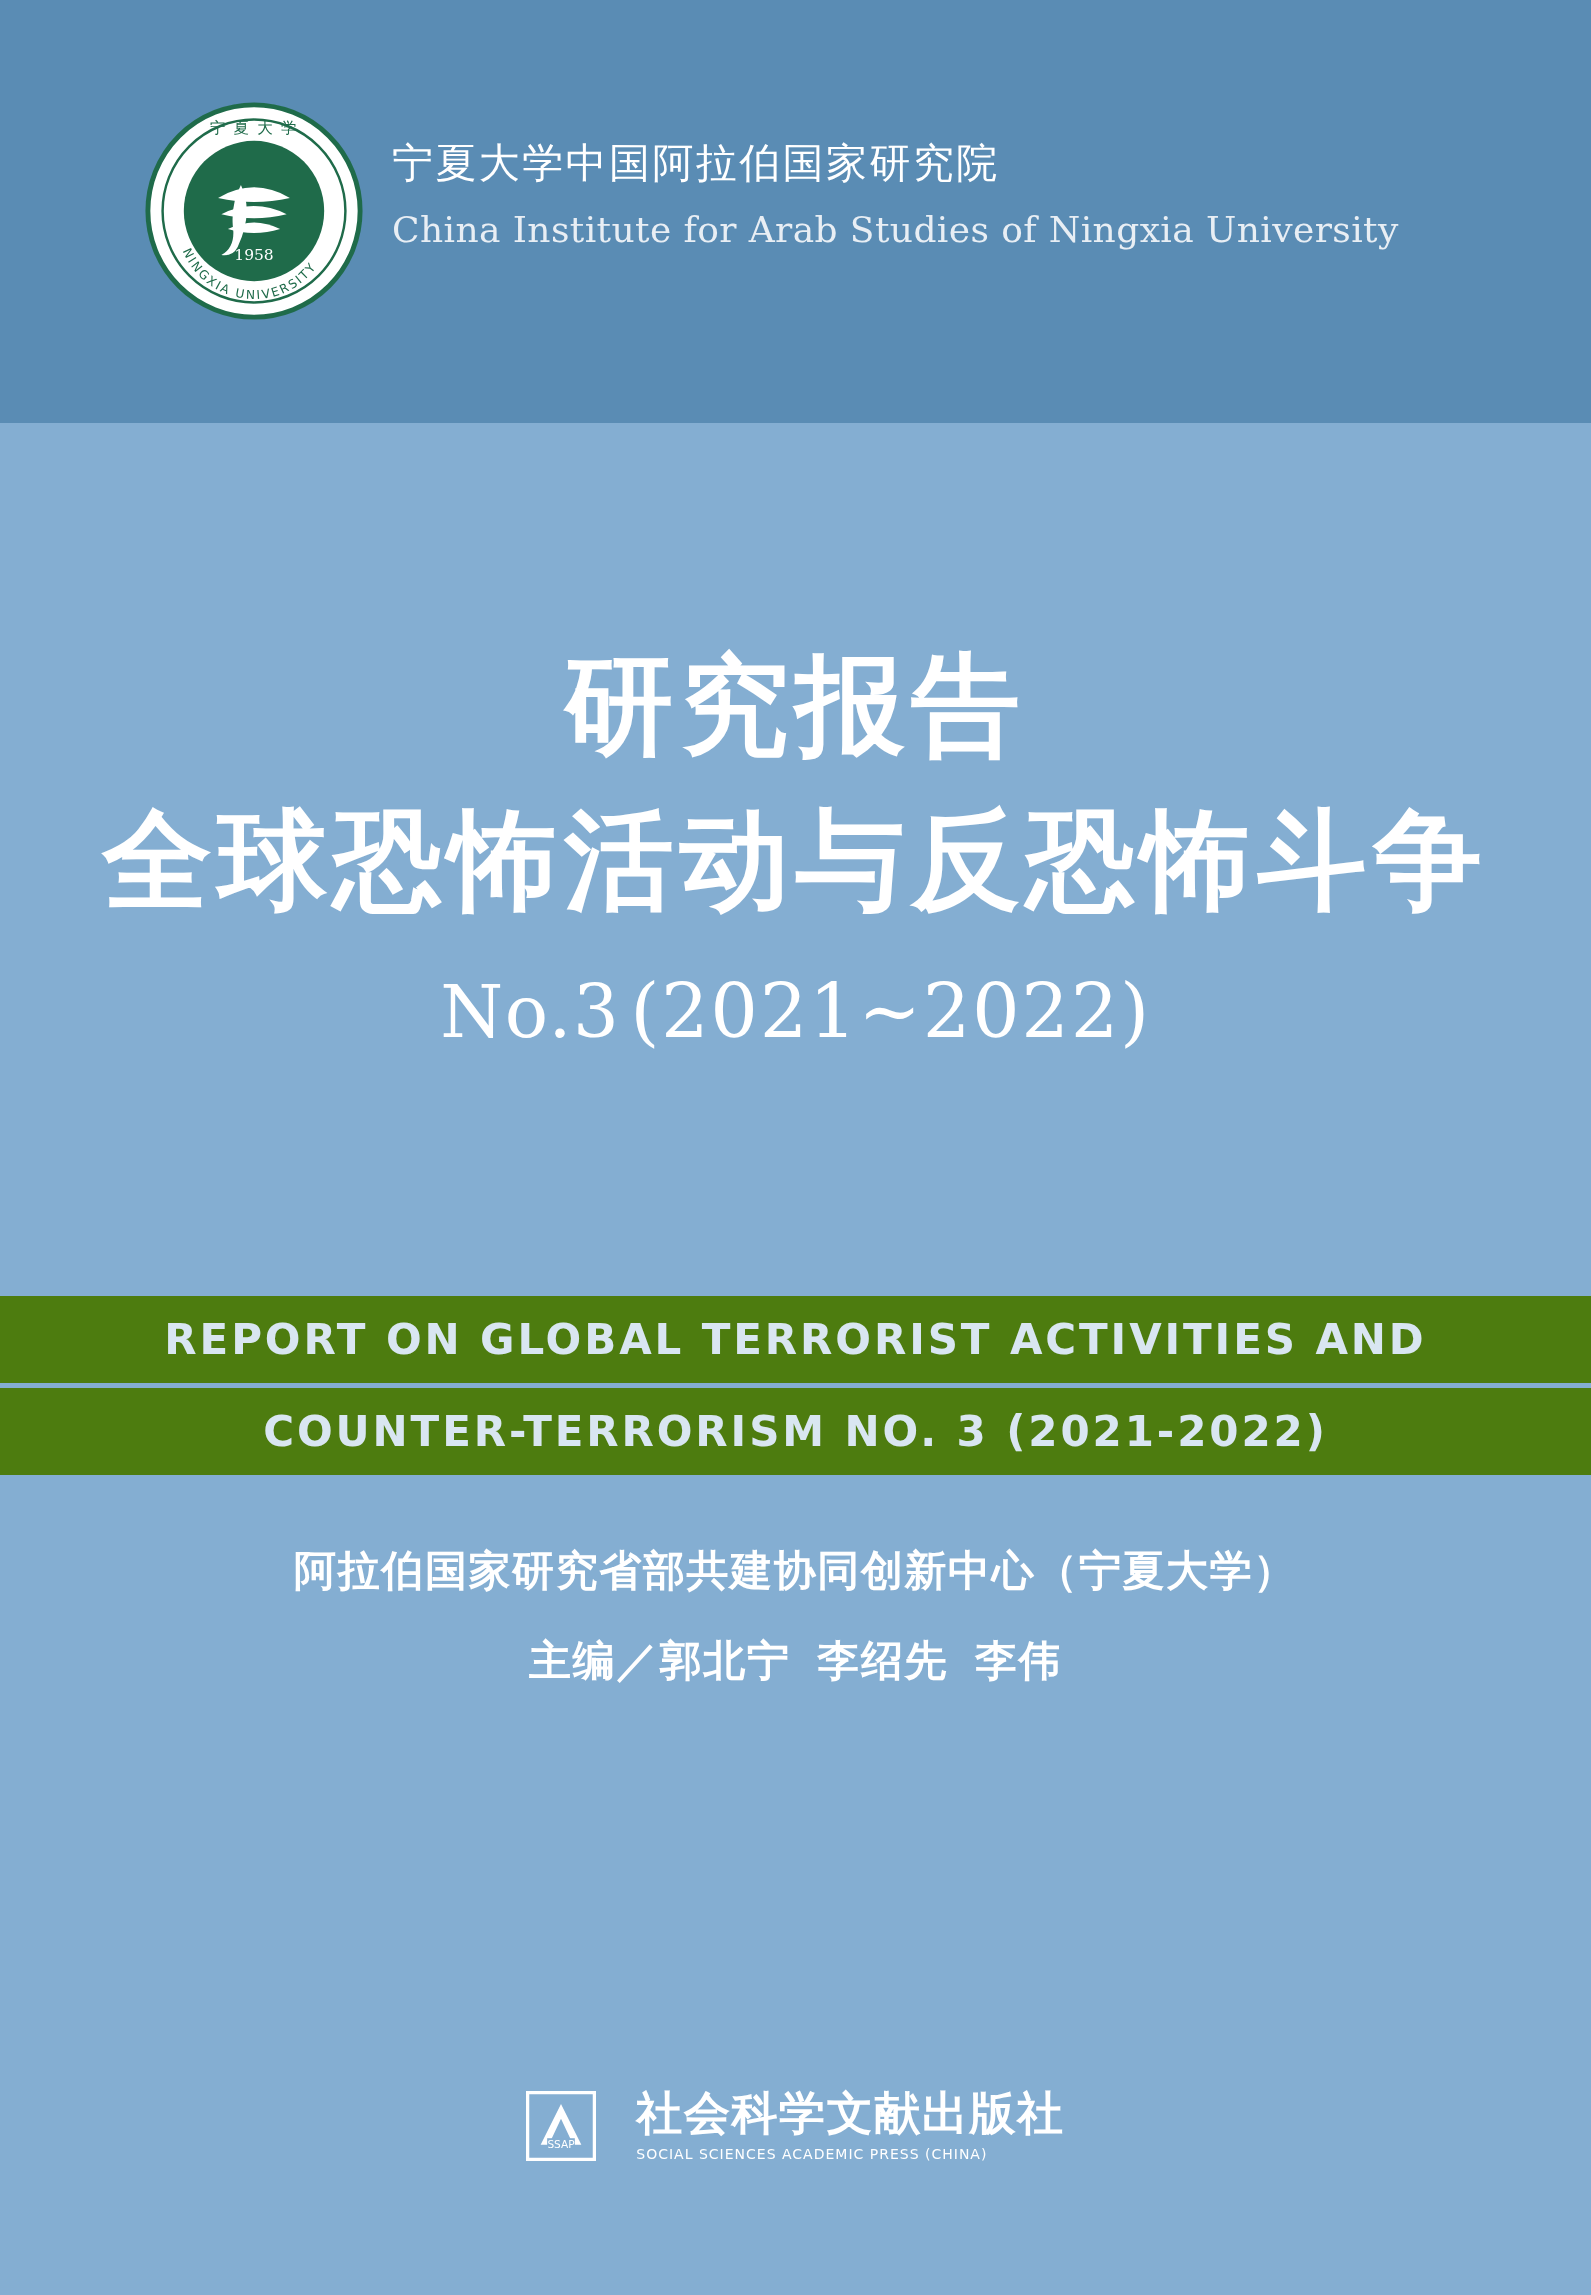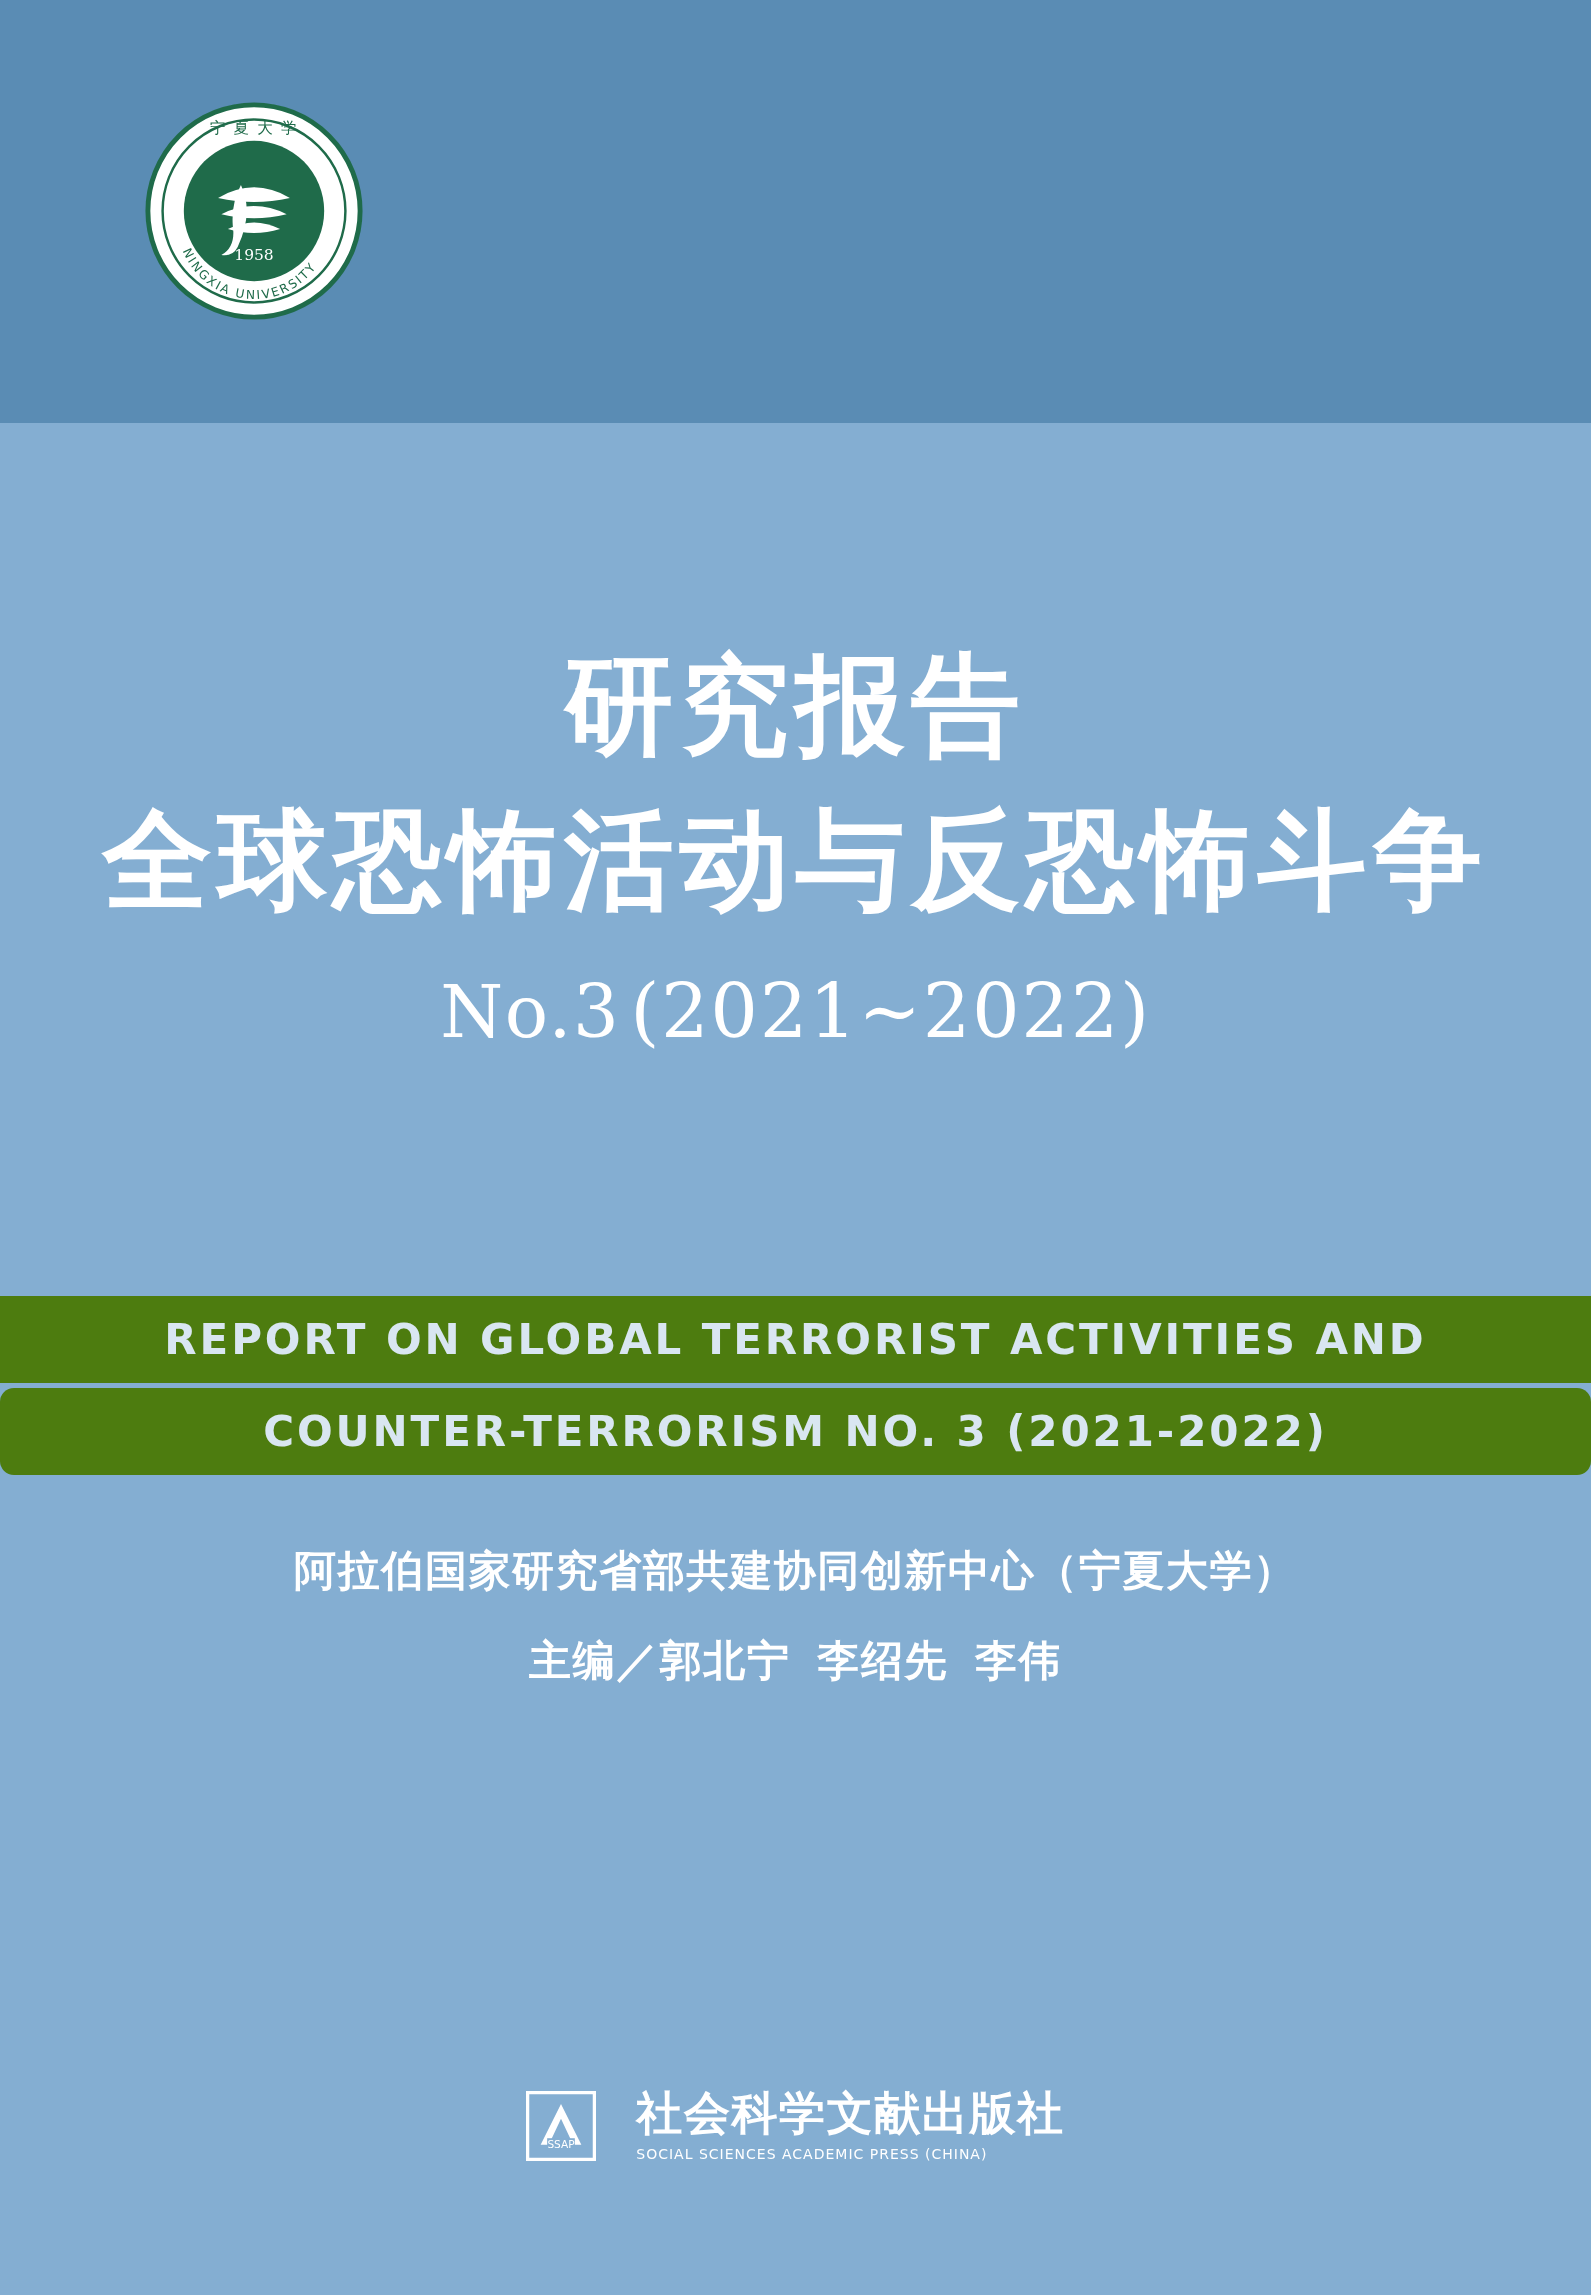--- a/index.html
+++ b/index.html
@@ -101,21 +101,21 @@
     color: #d9e6f1;
     font-family: "DejaVu Sans", "Liberation Sans", sans-serif;
     font-weight: bold;
     font-size: 42px;
     letter-spacing: 2.9px;
     display: flex;
     align-items: center;
     justify-content: center;
   }
   #en-band-1 { top: 1296px; height: 87px; }
-  #en-band-2 { top: 1388px; height: 87px; border-radius: 14px; }
+  #en-band-2 { top: 1388px; height: 87px; }
 
   
   .authors {
     position: absolute;
     left: 0;
     top: 1543px;
     width: 1591px;
     text-align: center;
   }
   .author-center {
@@ -190,20 +190,24 @@
         <path d="M104 158 q32 -16 64 0 q-32 10 -64 0 z" fill="#ffffff"></path>
         <path d="M120 104 q16 34 -4 76 q-6 12 -20 10 q18 -10 14 -36 q-2 -28 10 -50 z" fill="#ffffff"></path>
         <text x="136" y="196" font-family="DejaVu Serif, serif" font-size="19" fill="#ffffff" text-anchor="middle">1958</text>
         <text x="136" y="40" font-family="DejaVu Serif, serif" font-size="19" fill="#1f6b4a" text-anchor="middle" letter-spacing="2">宁 夏 大 学</text>
         <path id="arcpath" d="M 42 150 A 94 94 0 0 0 230 150" fill="none"></path>
         <text font-family="DejaVu Sans, sans-serif" font-size="15" fill="#1f6b4a" letter-spacing="2.5">
           <textPath href="#arcpath" startOffset="12%">NINGXIA UNIVERSITY</textPath>
         </text>
       </svg>
     </div>
+    <div class="inst-text">
+      <div class="inst-cn">宁夏大学中国阿拉伯国家研究院</div>
+      <div class="inst-en">China Institute for Arab Studies of Ningxia University</div>
+    </div>
   </div>
 
   <div class="title-block">
     <div class="title-line">研究报告</div>
     <div class="title-line">全球恐怖活动与反恐怖斗争</div>
     <div class="title-no">
       <span class="no-italic">No.3</span><span>(2021~2022)</span>
     </div>
   </div>
 

